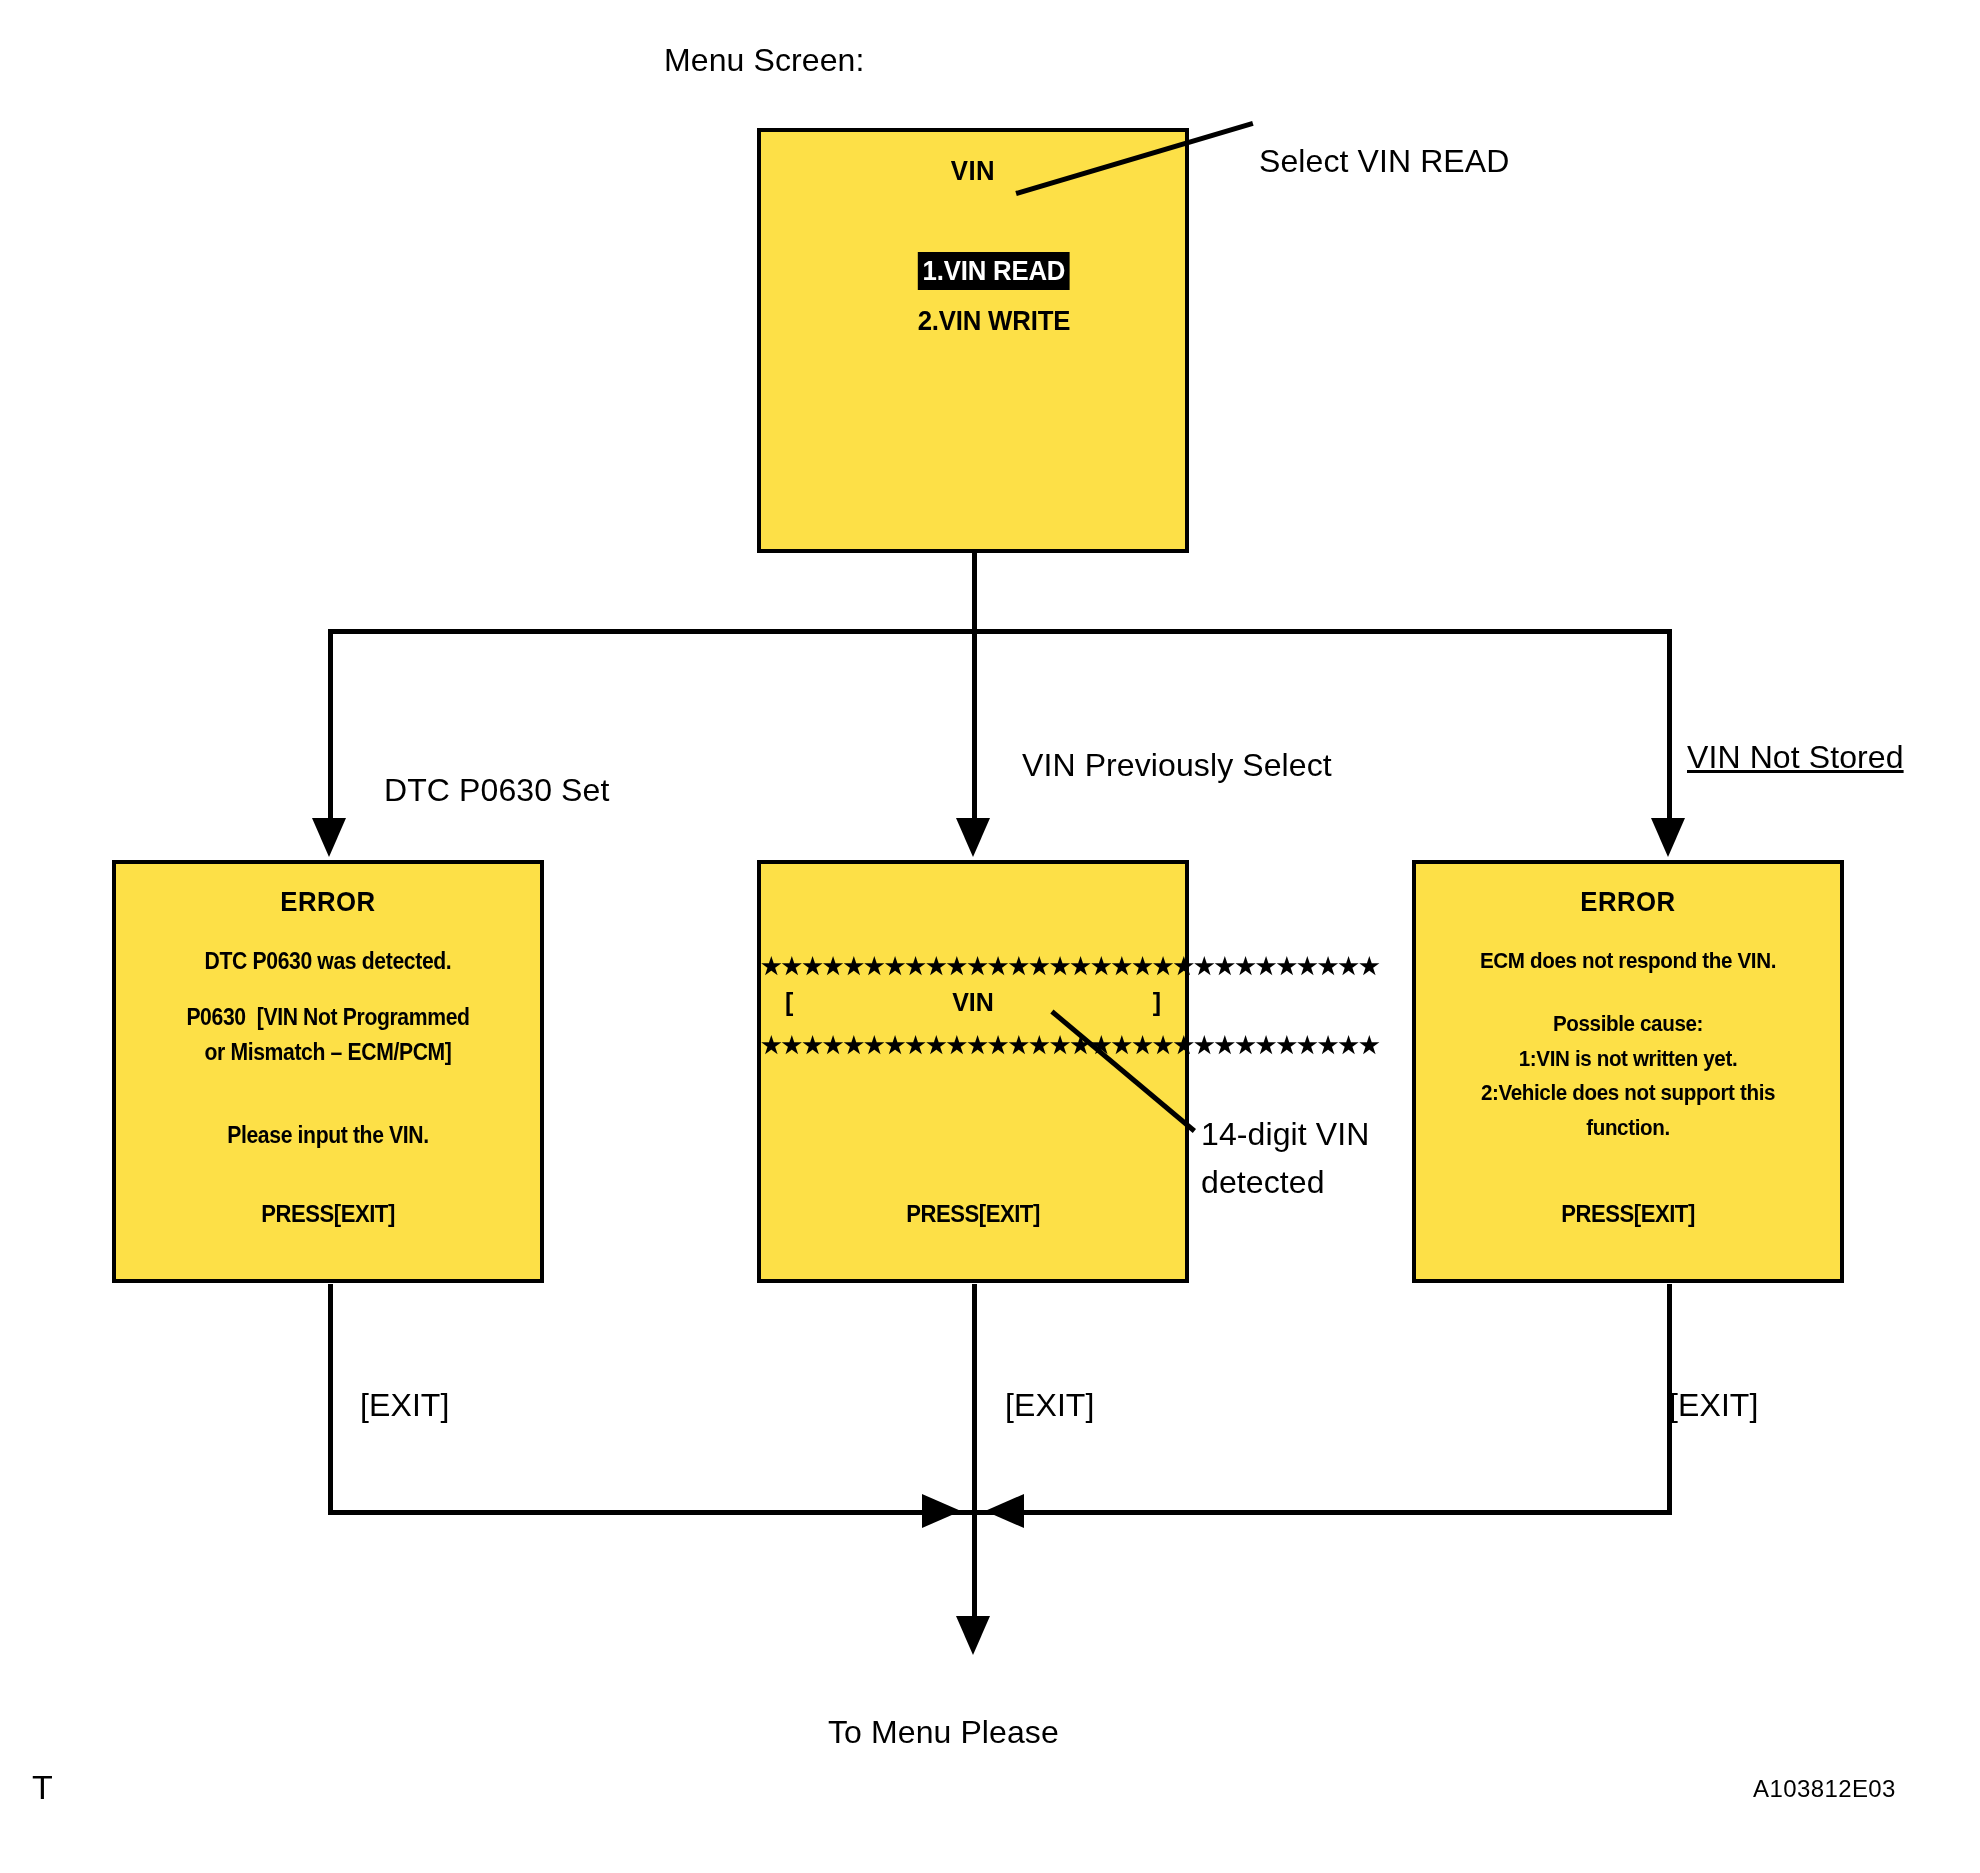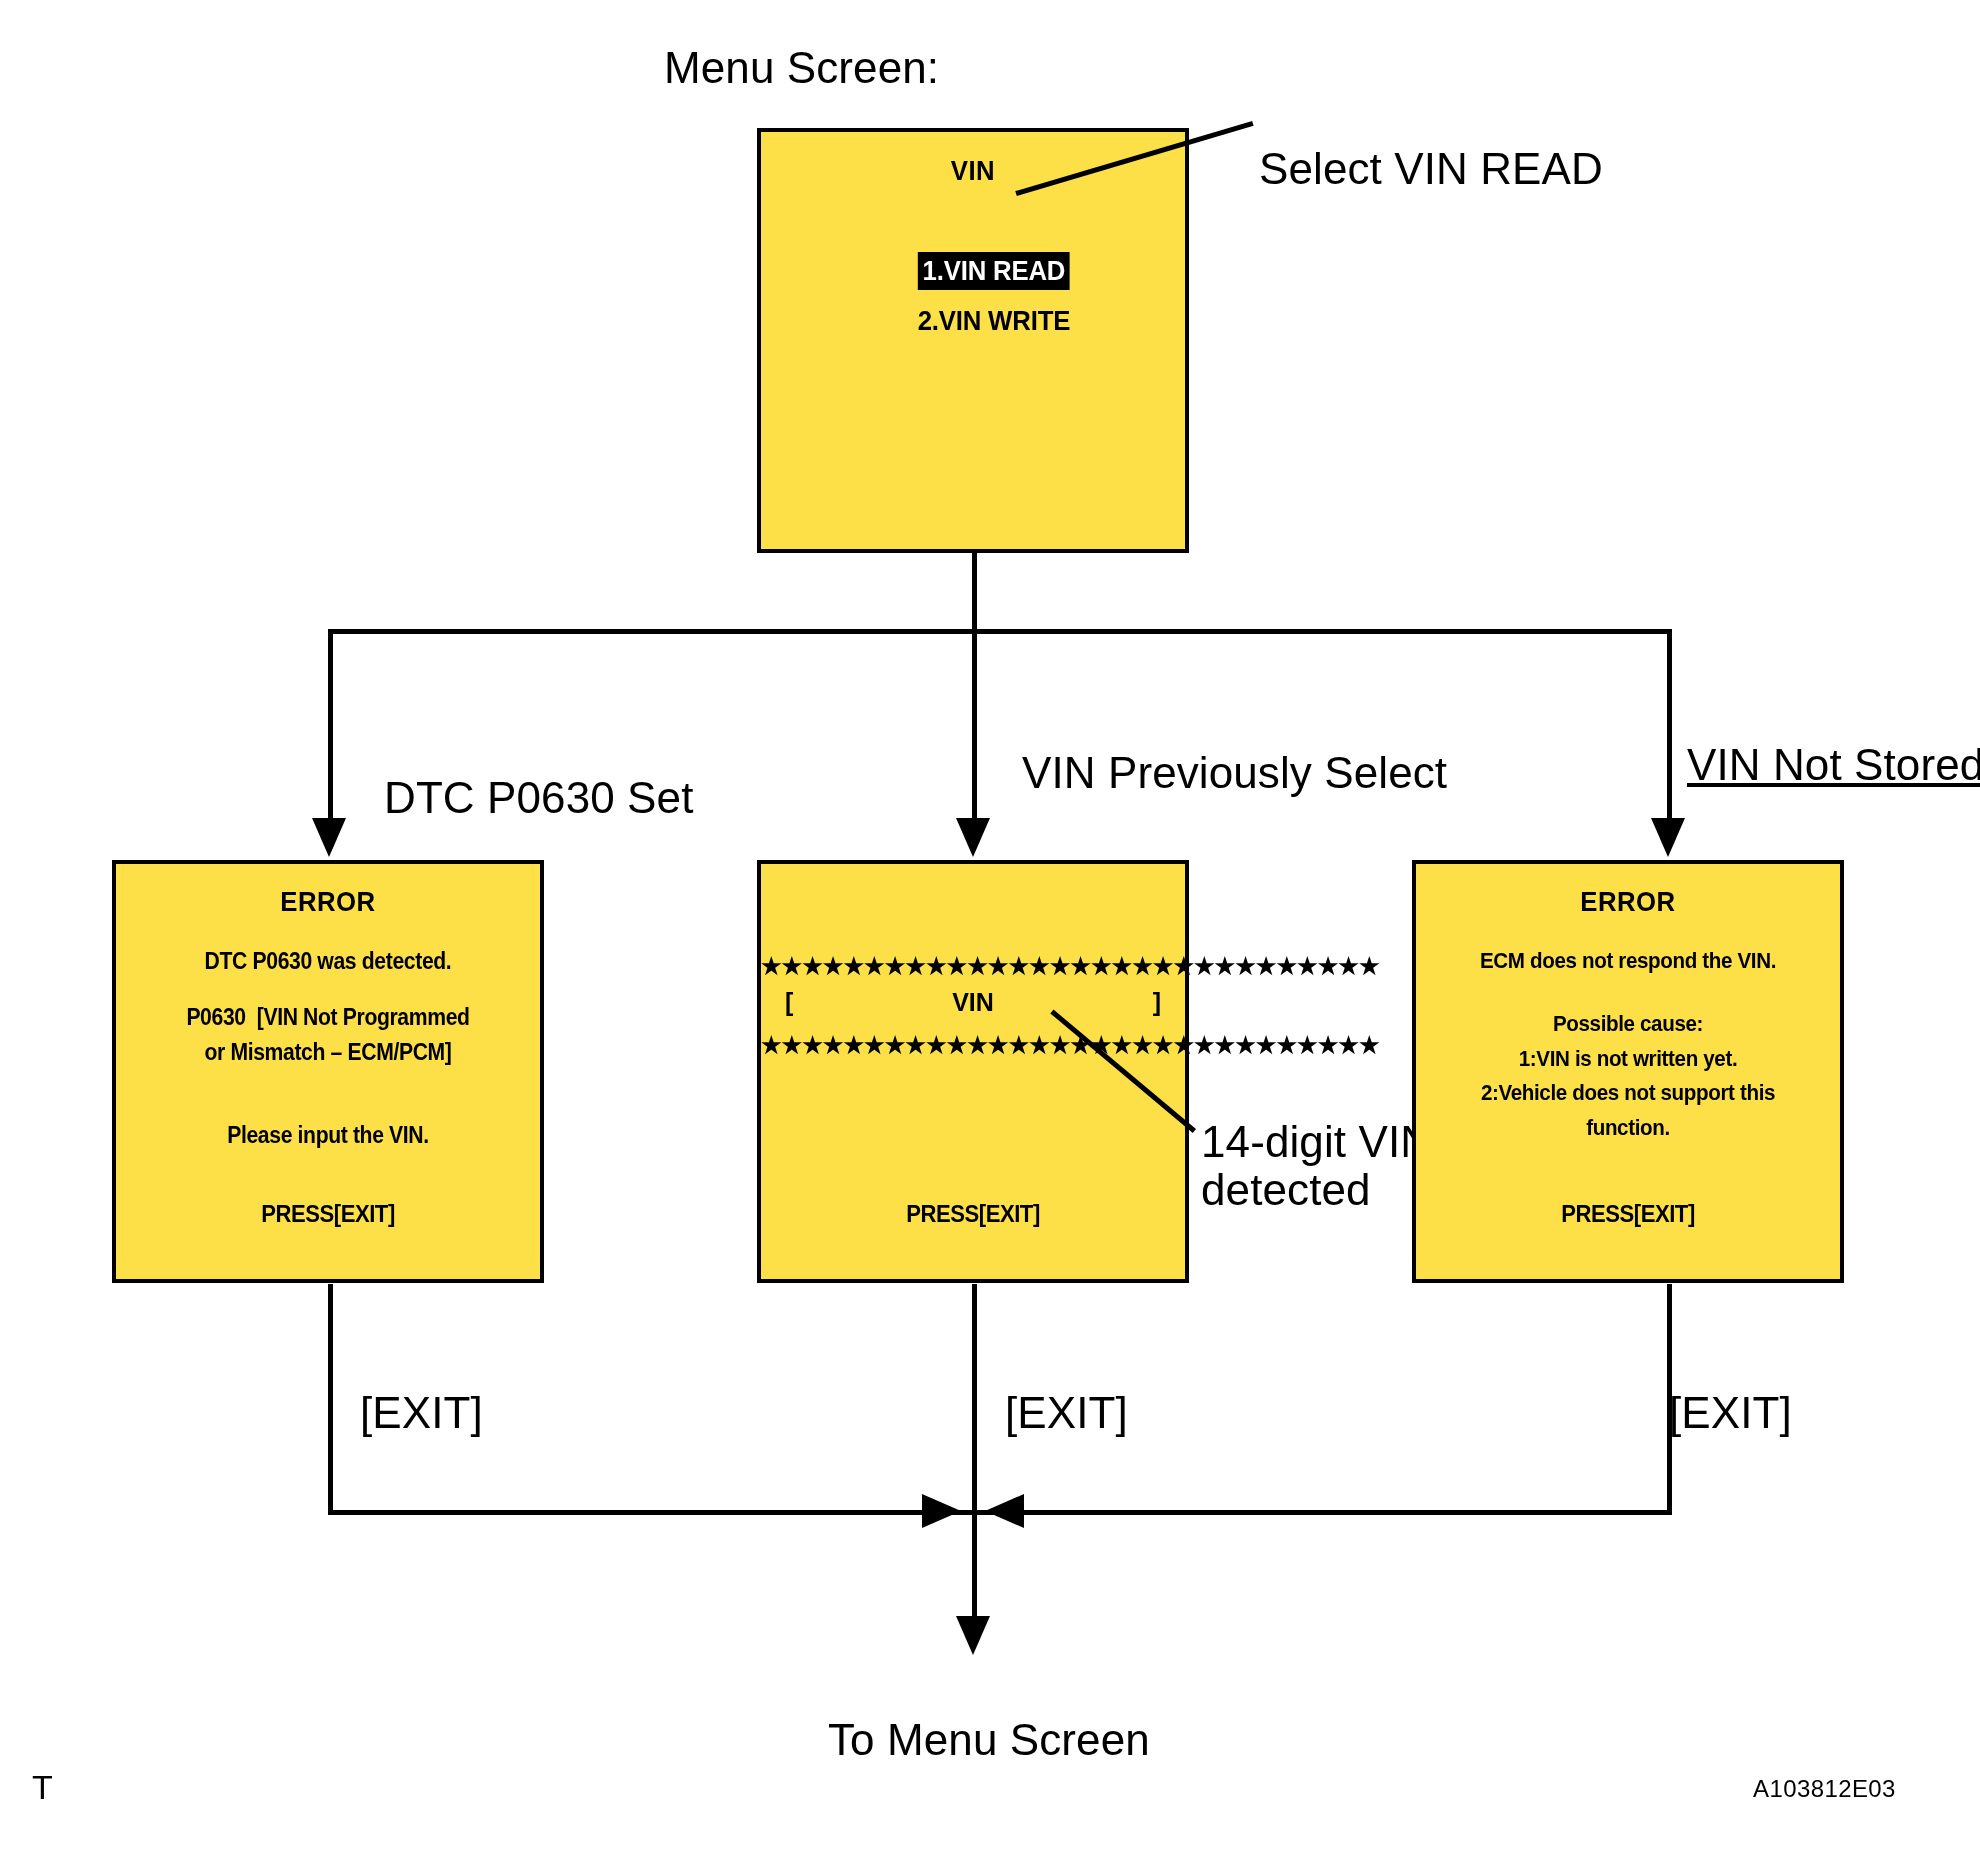--- a/index.html
+++ b/index.html
@@ -72,21 +72,21 @@
     letter-spacing: 0px;
     transform: scaleX(1);
   }
 
   
   .annot {
     position: absolute;
     font-family: "Liberation Sans", sans-serif;
     font-weight: normal;
     color: #000000;
-    font-size: 44px;
+    font-size: 32px;
     white-space: pre;
     line-height: 1.22;
     letter-spacing: 0.1px;
   }
 
   
   .hline {
     position: absolute;
     height: 4.7px;
     background: #000000;
@@ -243,19 +243,19 @@
   <div class="annot" style="left:1005px; top:1386px;">[EXIT]</div>
   <div class="annot" style="left:1669px; top:1386px;">[EXIT]</div>
 
   <div class="hline" style="left:328px; top:1510px; width:1343px;"></div>
   <div class="arrow-right" style="left:922px; top:1494px;"></div>
   <div class="arrow-left" style="left:985px; top:1494px;"></div>
 
   <div class="vline" style="left:972px; top:1510px; height:110px;"></div>
   <div class="arrow-down" style="left:956px; top:1616px;"></div>
 
-  <div class="annot" style="left:828px; top:1713px;">To Menu Screen</div>
+  <div class="annot" style="left:828px; top:1713px;">To Menu Please</div>
 
   <div class="corner-mark" style="left:32px; top:1768px;">T</div>
   <div class="fig-code" style="left:1753px; top:1775px;">A103812E03</div>
 
 </div>
 
 
 </body></html>

